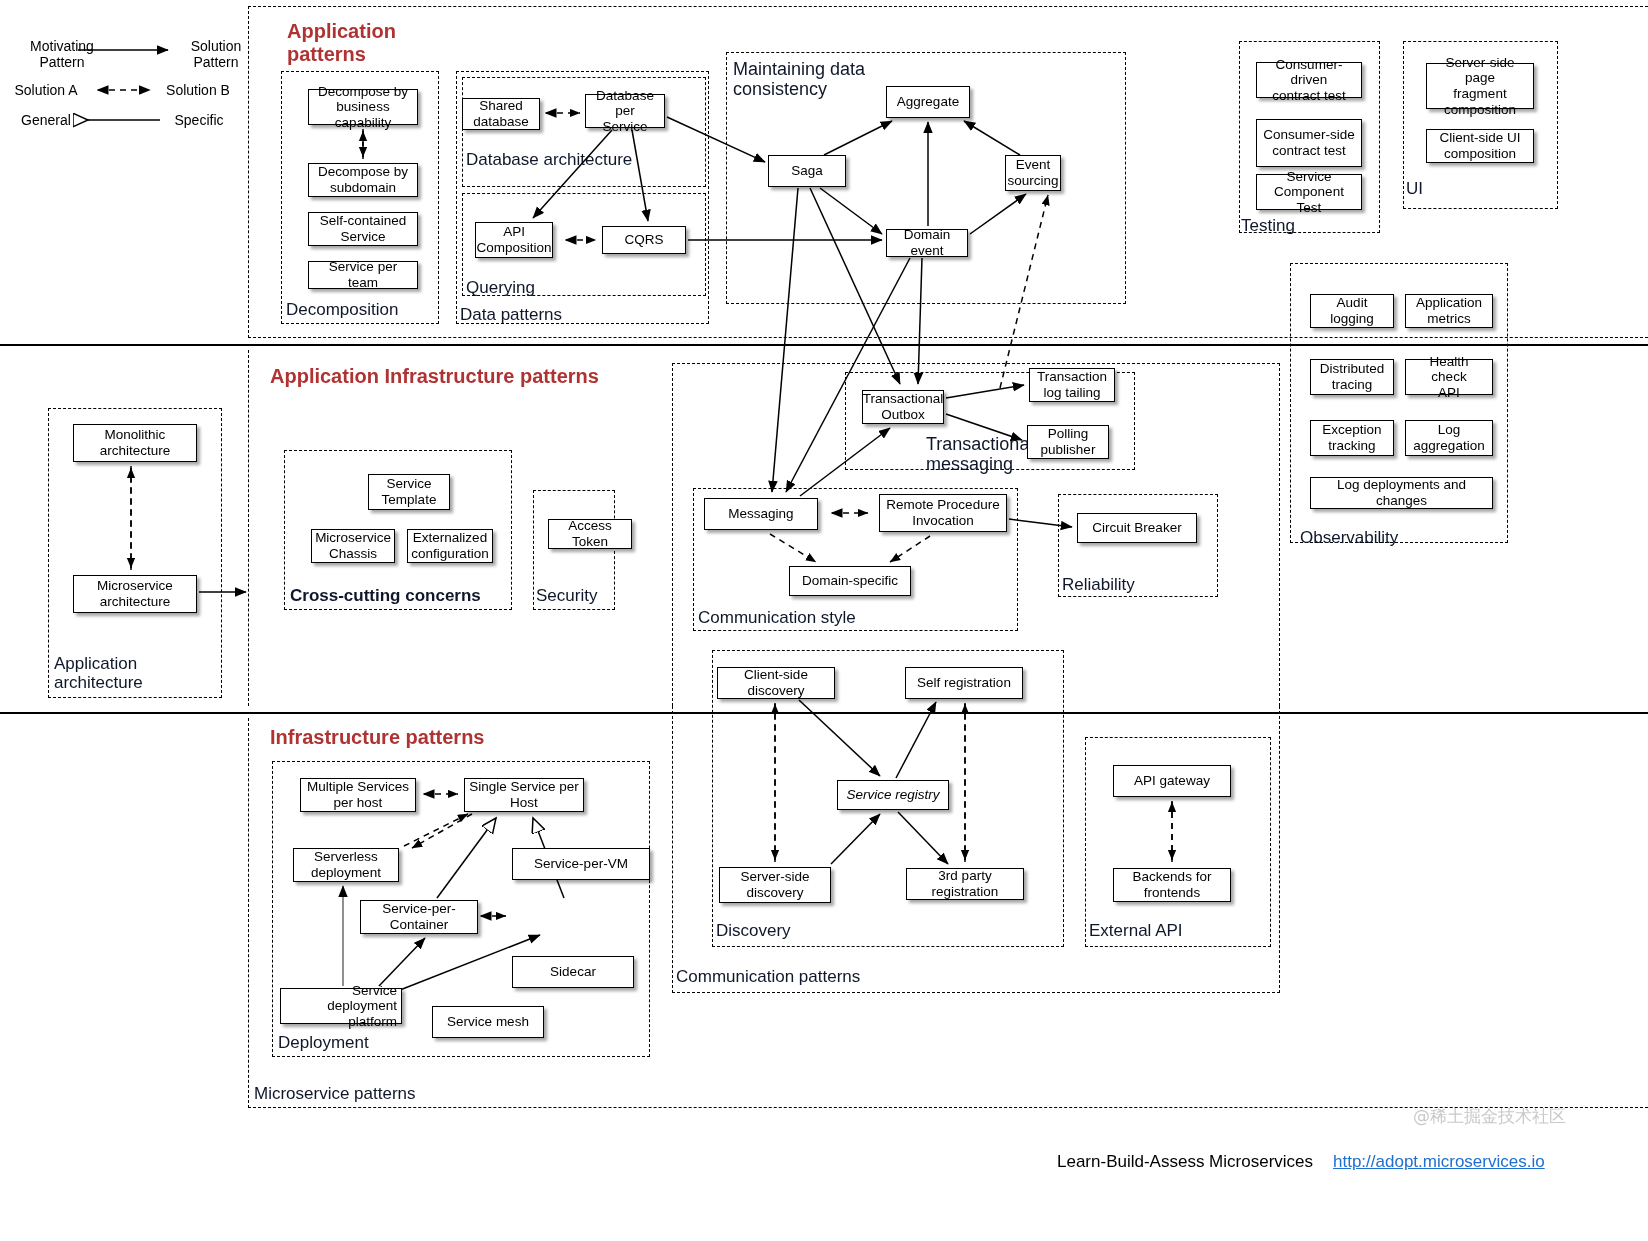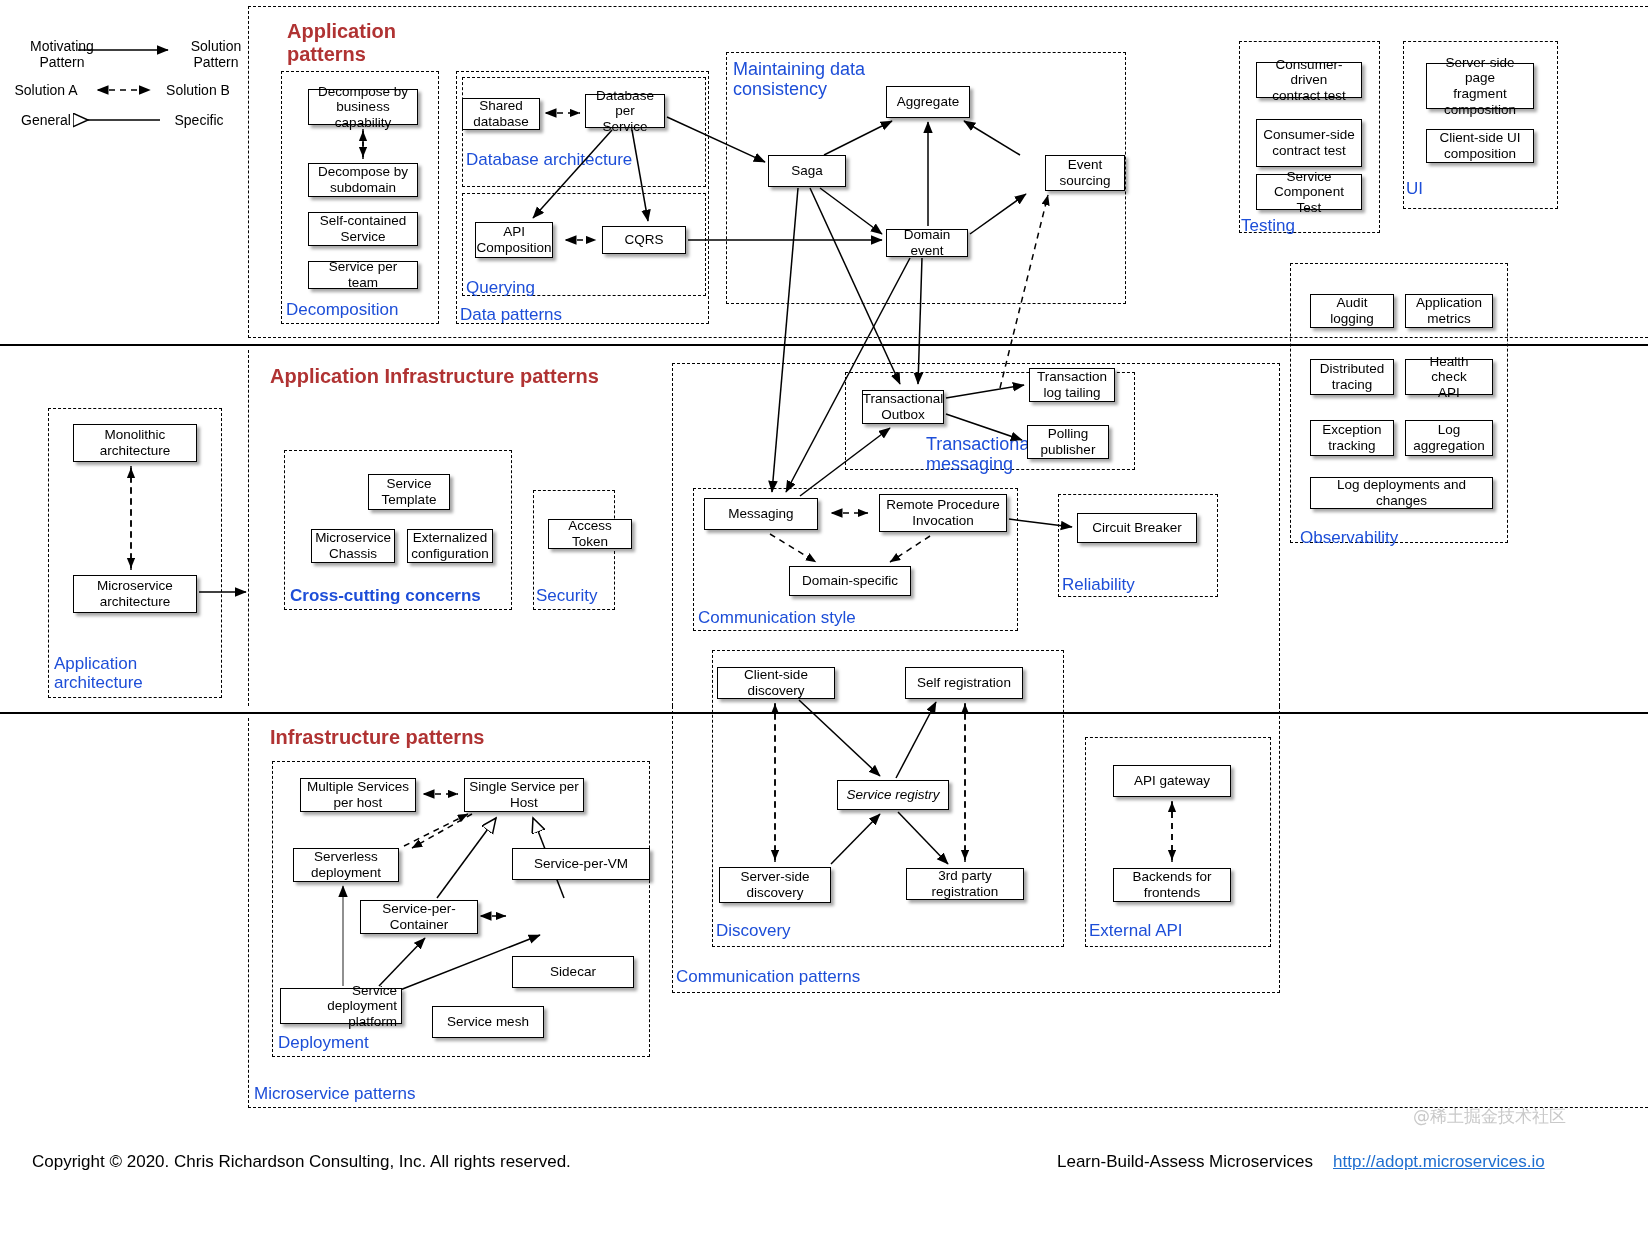--- a/index.html
+++ b/index.html
@@ -16,21 +16,21 @@
     font-size:13.5px;color:#000;padding:2px 4px;
     z-index:5;
   }
 
   
   .grp{
     position:absolute;box-sizing:border-box;
     border:1.6px dashed #000;background:transparent;z-index:1;
   }
   .grp-label{
-    position:absolute;font-size:17px;color:#1d4ed8;white-space:pre-line;
+    position:absolute;font-size:17px;color:#0f172a;white-space:pre-line;
     line-height:1.12;z-index:3;
   }
   .grp-label.big{font-size:18px;}
 
   
   .section-title{
     position:absolute;color:#b03333;font-weight:bold;
     font-size:20px;line-height:1.16;z-index:4;white-space:pre-line;
   }
 
@@ -105,21 +105,21 @@
   <div class="grp-label" style="left: 466px; top: 278px; white-space: pre-line;">Querying</div>
   <div class="pbox" style="left: 475px; top: 222px; width: 78px; height: 36px; white-space: pre-line;">API
 Composition</div>
   <div class="pbox" style="left: 602px; top: 226px; width: 84px; height: 28px; white-space: pre-line;">CQRS</div>
 
   <div class="grp" style="left:726px;top:52px;width:400px;height:252px;"></div>
   <div class="grp-label big" style="left: 733px; top: 59px; white-space: pre-line;">Maintaining data
 consistency</div>
   <div class="pbox" style="left: 886px; top: 86px; width: 84px; height: 32px; white-space: pre-line;">Aggregate</div>
   <div class="pbox" style="left: 768px; top: 155px; width: 78px; height: 32px; white-space: pre-line;">Saga</div>
-  <div class="pbox" style="left: 1005px; top: 155px; width: 80px; height: 36px; white-space: pre-line; margin-left: 40px;">Event
+  <div class="pbox" style="left: 1005px; top: 155px; width: 56px; height: 36px; white-space: pre-line;">Event
 sourcing</div>
   <div class="pbox" style="left: 886px; top: 229px; width: 82px; height: 28px; white-space: pre-line;">Domain event</div>
 
   <div class="grp" style="left:1239px;top:41px;width:141px;height:192px;"></div>
   <div class="grp-label" style="left: 1241px; top: 216px; white-space: pre-line;">Testing</div>
   <div class="pbox" style="left: 1256px; top: 62px; width: 106px; height: 36px; white-space: pre-line;">Consumer-driven
 contract test</div>
   <div class="pbox" style="left: 1256px; top: 119px; width: 106px; height: 48px; white-space: pre-line;">Consumer-side
 contract test</div>
   <div class="pbox" style="left: 1256px; top: 174px; width: 106px; height: 36px; white-space: pre-line;">Service
@@ -218,21 +218,20 @@
   <div class="pbox" style="left: 293px; top: 848px; width: 106px; height: 34px; white-space: pre-line;">Serverless
 deployment</div>
   <div class="pbox" style="left: 360px; top: 900px; width: 118px; height: 34px; white-space: pre-line;">Service-per-
 Container</div>
   <div class="pbox" style="left: 512px; top: 848px; width: 138px; height: 32px; white-space: pre-line;">Service-per-VM</div>
   <div class="pbox" style="left: 512px; top: 956px; width: 122px; height: 32px; white-space: pre-line;">Sidecar</div>
   <div class="pbox" style="left: 280px; top: 988px; width: 122px; height: 36px; white-space: pre-line; text-align: right;">Service deployment
 platform</div>
   <div class="pbox" style="left: 432px; top: 1006px; width: 112px; height: 32px; white-space: pre-line;">Service mesh</div>
 
-  <div class="footer-text" style="left:32px;top:1152px;">Copyright © 2020. Chris Richardson Consulting, Inc. All rights reserved.</div>
   <div class="footer-text" style="left:1057px;top:1152px;">Learn-Build-Assess Microservices</div>
   <div class="footer-link" style="left:1333px;top:1152px;">http://adopt.microservices.io</div>
   <div class="watermark" style="left:1413px;top:1105px;">@稀土掘金技术社区</div>
 
   <svg id="edges" viewBox="0 0 1648 1241">
     <defs>
       <marker id="ar" markerWidth="9" markerHeight="9" refX="7.5" refY="3.2" orient="auto">
         <path d="M0,0 L8,3.2 L0,6.4 z" fill="#000"></path>
       </marker>
       <marker id="ar-s" markerWidth="8" markerHeight="8" refX="6.8" refY="2.8" orient="auto">

